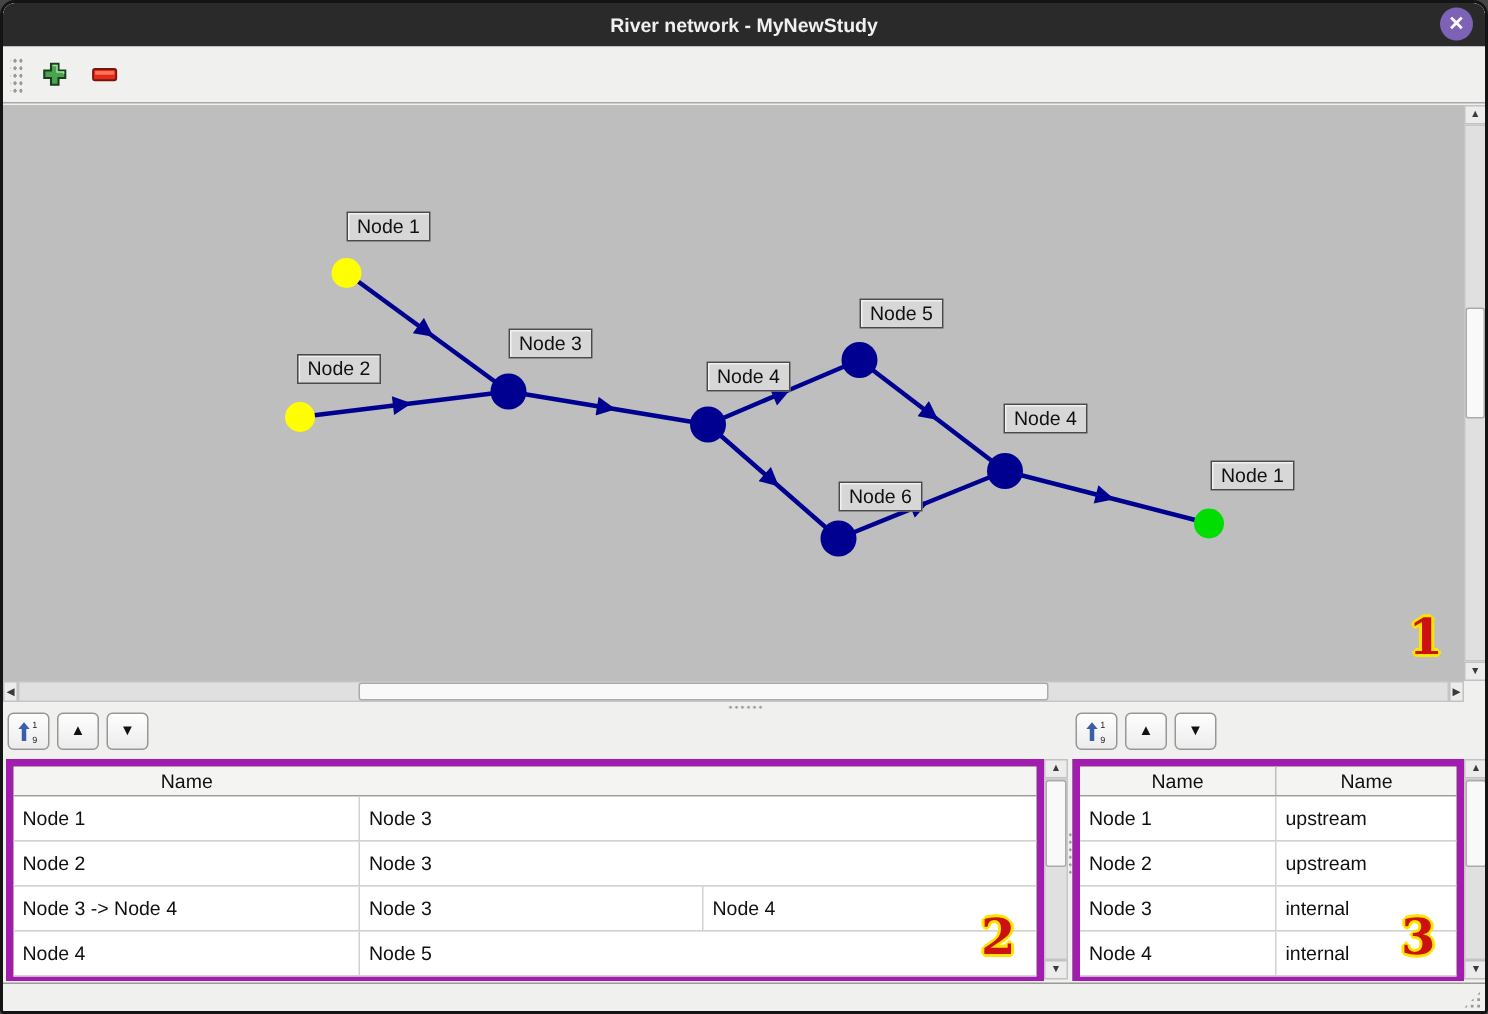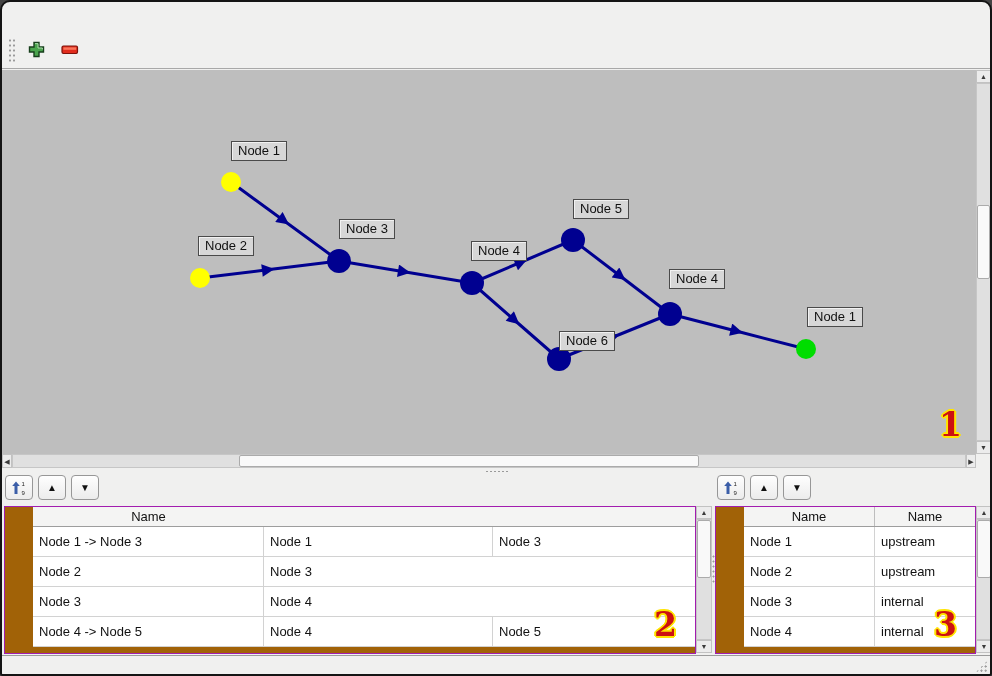--- a/index.html
+++ b/index.html
@@ -60,21 +60,21 @@
     background-image:radial-gradient(circle,#9a9a9a 0.9px,transparent 1.1px);background-size:3px 5px;}
   
   .pane-toolbar{position:absolute;top:472px;height:27px;display:flex;align-items:center;}
   .pane-toolbar.left{left:3px;}
   .pane-toolbar.right{left:715px;}
   .pbtn{width:28px;height:25px;margin-right:5px;border:1px solid #979797;border-radius:4px;
     background:linear-gradient(#fefefe,#ececec);display:flex;align-items:center;justify-content:center;
     padding:0;cursor:pointer;}
   .pbtn .tri{font-size:10px;color:#111;line-height:1;}
   
-  .table{position:absolute;top:504px;background:#a16207;border:1px solid #a21caf;padding-left:28px;}
+  .table{position:absolute;top:504px;background:#4d7c0f;border:5px solid #a21caf;}
   .table-left{left:2px;width:692px;height:148px;}
   .table-right{left:713px;width:261px;height:148px;}
   .thead{display:grid;height:20px;background:#f4f4f3;border-bottom:1px solid #9d9d9d;}
   .th{display:flex;align-items:center;justify-content:center;font-size:13px;color:#111;
     border-right:1px solid #bdbdbd;overflow:hidden;}
   .th:last-child{border-right:none;}
   .trow{display:grid;height:30px;border-bottom:1px solid #d2d2d2;background:#fff;}
   .td{display:flex;align-items:center;padding-left:6px;font-size:13px;color:#111;
     border-right:1px solid #d2d2d2;overflow:hidden;white-space:nowrap;}
   .td:last-child{border-right:none;}
@@ -85,20 +85,26 @@
     border-top:1px solid #9a9a9a;}
   .resize-grip{position:absolute;right:2px;bottom:2px;width:13px;height:13px;
     background-image:radial-gradient(circle,#9a9a9a 1px,transparent 1.2px);background-size:4.3px 4.3px;
     clip-path:polygon(100% 0,100% 100%,0 100%);cursor:nwse-resize;}
 </style>
 </head>
 <body>
 
 <div class="window">
 
+  <div class="titlebar">
+    <span class="title">River network - MyNewStudy</span>
+    <div class="closebtn">
+      <span>✕</span>
+    </div>
+  </div>
 
   <div class="main-toolbar">
     <div class="tb-handle"></div>
     <button class="tb-btn">
       <svg width="17" height="17" viewBox="0 0 17 17">
         <path d="M6 1.5 h5 v4.5 h4.5 v5 h-4.5 v4.5 h-5 v-4.5 h-4.5 v-5 h4.5 z" fill="#4aa44d" stroke="#173f1c" stroke-width="1.4"></path>
         <path d="M7 2.6 h3 v4.4 h4.4 v1.4" fill="none" stroke="#a8d8a8" stroke-width="1"></path>
       </svg>
     </button>
     <button class="tb-btn">
@@ -136,21 +142,21 @@
           <circle cx="668" cy="244" r="12" fill="#000090"></circle>
           <circle cx="804" cy="279" r="10" fill="#00dd00"></circle>
         </g>
     </svg>
     <div id="labels-layer">
         <div class="nodelabel" style="left: 229px; top: 71px;">Node 1</div>
         <div class="nodelabel" style="left: 196px; top: 166px;">Node 2</div>
         <div class="nodelabel" style="left: 337px; top: 149px;">Node 3</div>
         <div class="nodelabel" style="left: 469px; top: 171px;">Node 4</div>
         <div class="nodelabel" style="left: 571px; top: 129px;">Node 5</div>
-        <div class="nodelabel" style="left: 557px; top: 261px;">Node 6</div>
+        <div class="nodelabel" style="left: 557px; top: 251px;">Node 6</div>
         <div class="nodelabel" style="left: 667px; top: 199px;">Node 4</div>
         <div class="nodelabel" style="left: 805px; top: 237px;">Node 1</div>
       </div>
   </div>
 
   <div class="vscroll-canvas">
     <div class="sb-btn">
         <span>▲</span>
       </div>
     <div class="sb-track">
@@ -210,34 +216,33 @@
         <span class="tri">▼</span>
       </button>
   </div>
 
   <div class="table table-left">
     <div class="thead">
         <div class="th">Name</div>
       </div>
     <div class="tbody">
         <div class="trow">
-          <div class="td">Node 1 -&gt; Node 3</div>
           <div class="td">Node 1</div>
           <div class="td">Node 3</div>
         </div>
         <div class="trow">
           <div class="td">Node 2</div>
           <div class="td">Node 3</div>
         </div>
         <div class="trow">
+          <div class="td">Node 3 -&gt; Node 4</div>
           <div class="td">Node 3</div>
           <div class="td">Node 4</div>
         </div>
         <div class="trow">
-          <div class="td">Node 4 -&gt; Node 5</div>
           <div class="td">Node 4</div>
           <div class="td">Node 5</div>
         </div>
       </div>
   </div>
   <div class="vscroll-table" style="left:694px;">
     <div class="sb-btn">
         <span>▲</span>
       </div>
     <div class="sb-track">

